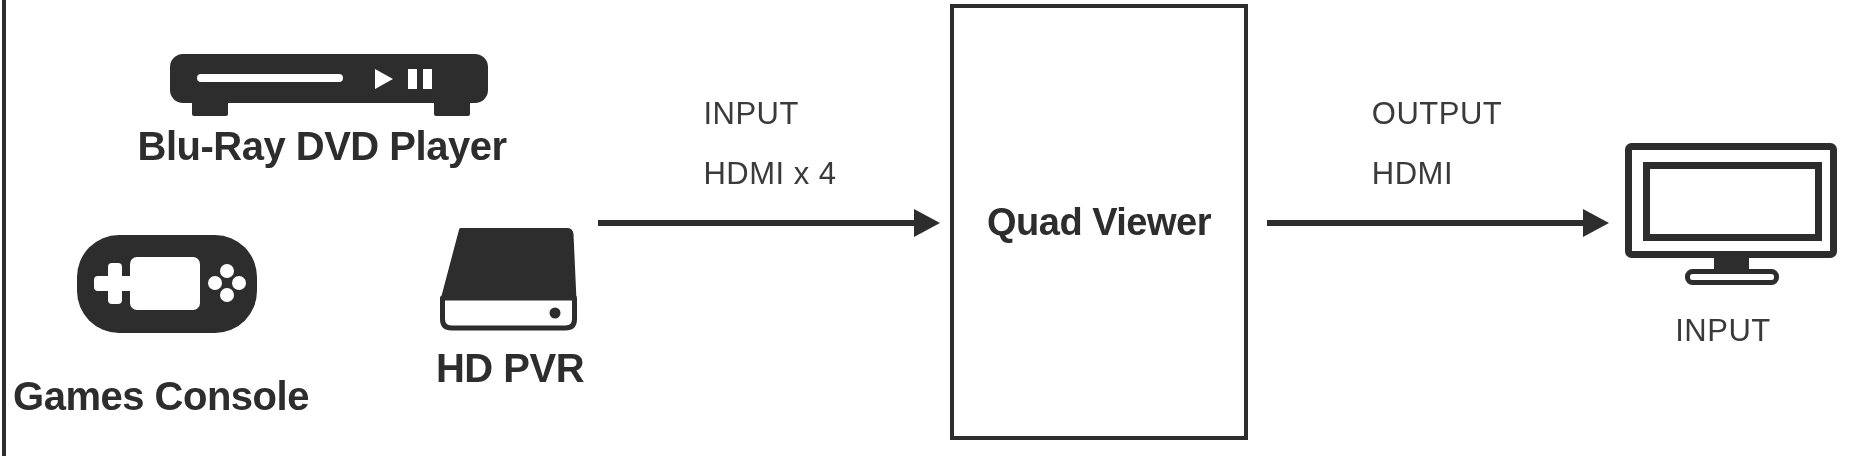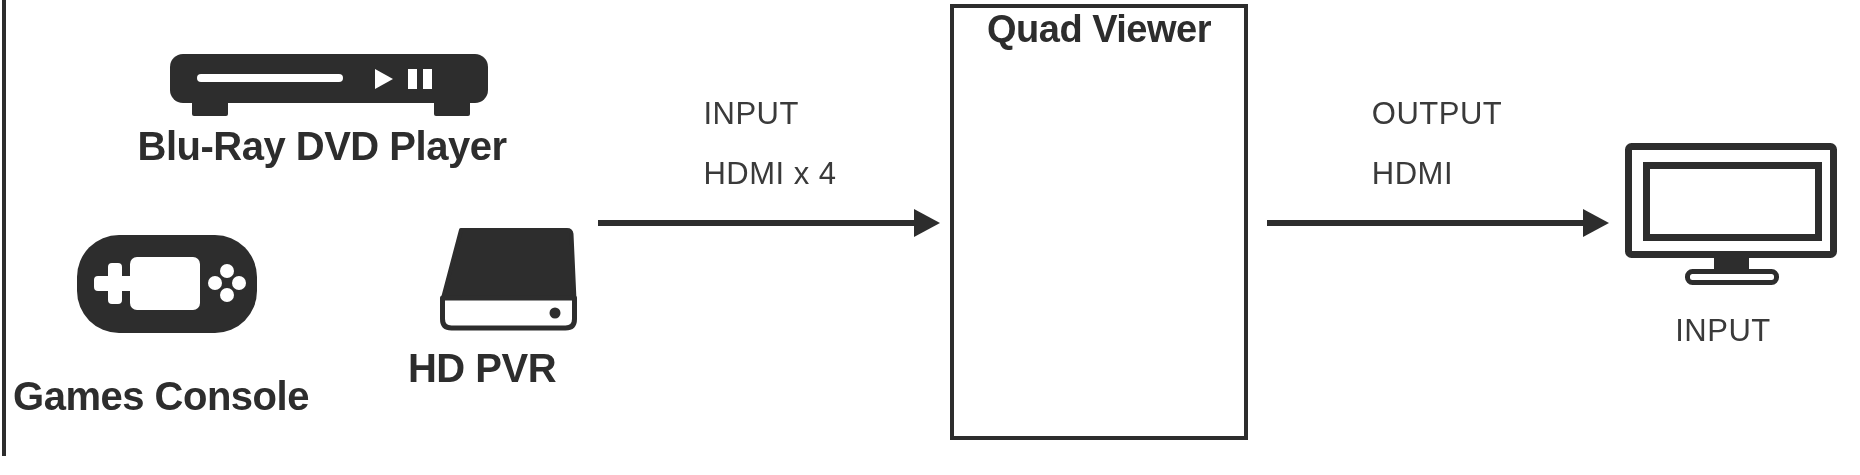--- a/index.html
+++ b/index.html
@@ -53,21 +53,21 @@
     border-top: 14px solid transparent;
     border-bottom: 14px solid transparent;
     border-left: 26px solid var(--ink);
   }
 
   .processor-box {
     position: absolute;
     left: 950px; top: 4px; width: 298px; height: 436px;
     border: 4px solid var(--ink);
     background: var(--bg);
-    display: flex; align-items: flex-start; justify-content: center;
+    display: flex; align-items: center; justify-content: center;
   }
   .processor-box .title {
     font-weight: 700; font-size: 38px; letter-spacing: -0.5px; color: var(--ink);
     white-space: nowrap;
   }
 </style>
 </head>
 <body>
 
 <div class="stage">
@@ -102,21 +102,21 @@
   </div>
   <div class="node-label" style="left:161px; top:346px;margin-top:28px;">Games Console</div>
 
   <div class="icon" style="left:440px; top:228px; width:137px; height:103px;">
     <svg viewBox="0 0 137 103" xmlns="http://www.w3.org/2000/svg">
       <path d="M21,2 L127,2 Q131,2 131.5,6 L134.5,72 L2.5,72 Z" fill="currentColor" stroke="currentColor" stroke-width="4" stroke-linejoin="round"></path>
       <path d="M2.5,70 L134.5,70 L134.5,91 Q134.5,100 125.5,100 L11.5,100 Q2.5,100 2.5,91 Z" fill="#ffffff" stroke="currentColor" stroke-width="5" stroke-linejoin="round"></path>
       <circle cx="115" cy="85" r="5.5" fill="currentColor"></circle>
     </svg>
   </div>
-  <div class="node-label" style="left:482px; top:346px;">HD PVR</div>
+  <div class="node-label" style="left:510px; top:346px;">HD PVR</div>
 
   <div class="conn-label" style="left:770px; top:84px;">
     <div>INPUT</div>
     <div>HDMI x 4</div>
   </div>
   <div class="arrow" style="left:598px; top:209px; width:342px;">
     <div class="shaft" style="width:320px;"></div>
     <div class="head" style="left:316px;"></div>
   </div>
 

